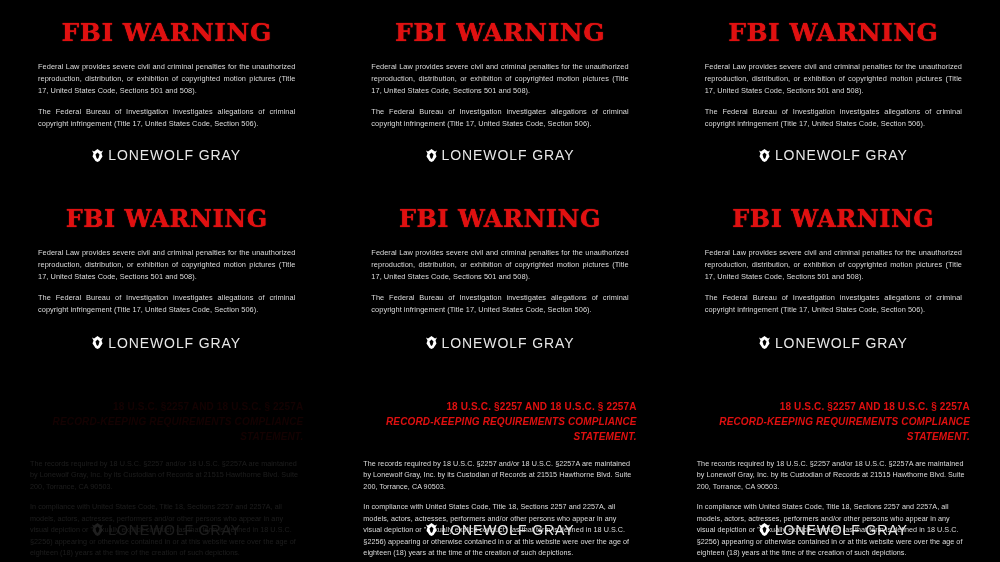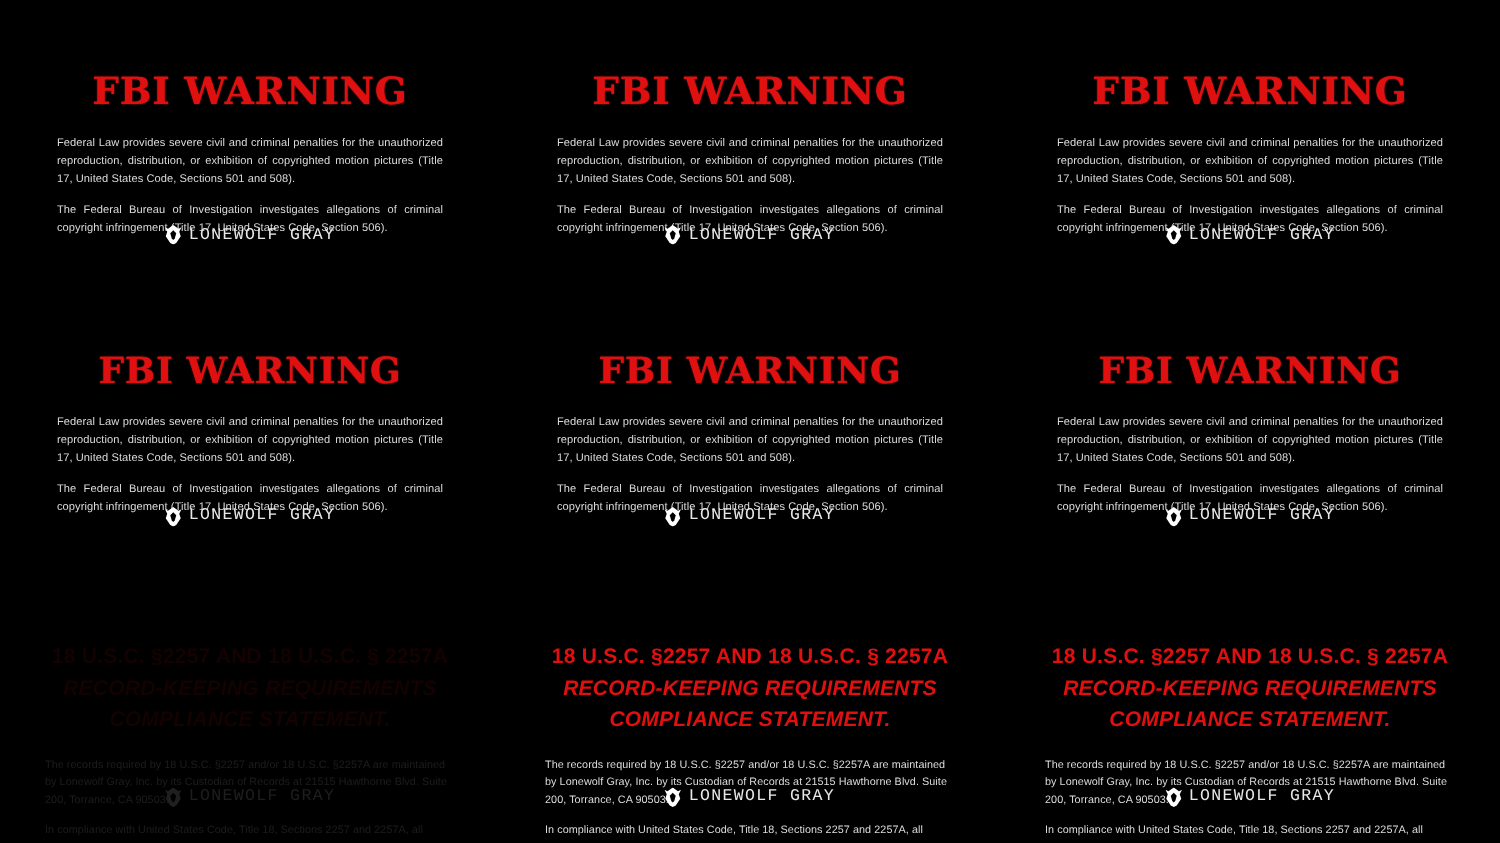--- a/index.html
+++ b/index.html
@@ -19,21 +19,20 @@
     grid-template-columns: repeat(3, 1fr);
     grid-template-rows: repeat(3, 1fr);
     width: 1000px;
     height: 562px;
   }
   .cell {
     position: relative;
     box-sizing: border-box;
     padding: 14px 38px 10px 38px;
     overflow: hidden;
-    margin-top: 28px;
   }
   .fbi-title {
     text-align: center;
     color: #e01010;
     font-family: "DejaVu Serif", serif;
     font-weight: bold;
     font-size: 25px;
     letter-spacing: 0.5px;
     margin: 6px 0 16px 0;
     text-shadow: 0 0 1px #ff2222;
@@ -59,31 +58,31 @@
     justify-content: center;
     align-items: center;
     gap: 5px;
   }
   .wolf-mark {
     width: 11px;
     height: 13px;
     display: block;
   }
   .logo-text {
-    font-family: Liberation Mono, monospace;
-    font-size: 11px;
+    font-family: Liberation Sans, sans-serif;
+    font-size: 14px;
     letter-spacing: 0.9px;
     color: #e8e8e8;
   }
   
   .stmt-title {
-    text-align: center;
+    text-align: right;
     color: #e01010;
     font-weight: bold;
-    font-size: 14px;
+    font-size: 10px;
     letter-spacing: 0.15px;
     line-height: 1.5;
     margin: 10px 0 14px 0;
   }
   .stmt-title .line2 {
     display: block;
     font-style: italic;
   }
   .dim {
     opacity: 0.12;

